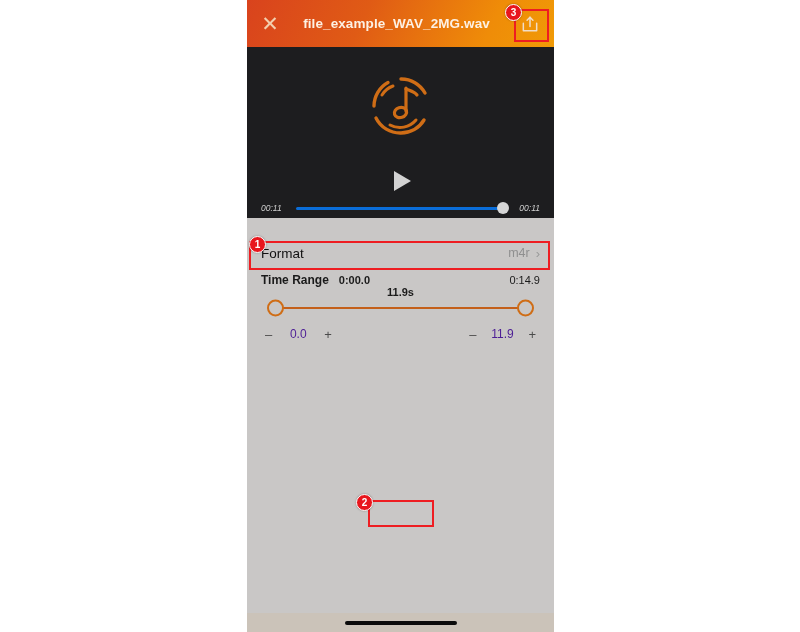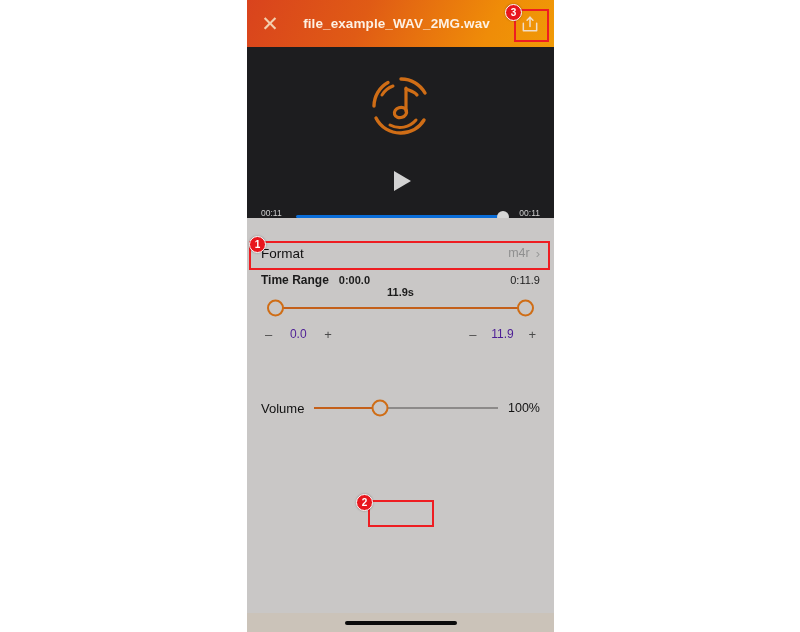--- a/index.html
+++ b/index.html
@@ -67,23 +67,24 @@
   .play-tri {
     width: 0; height: 0;
     border-left: 17px solid #d2d2d2;
     border-top: 10px solid transparent;
     border-bottom: 10px solid transparent;
     margin-left: 4px;
   }
   .scrub-row {
     position: absolute; left: 0; top: 151px;
     width: 307px; height: 20px;
-    display: flex; align-items: flex-end;
+    display: flex; align-items: center;
     padding: 0 14px;
     gap: 9px;
+    font-style: italic;
   }
   .scrub-time {
     color: #cfcfcf; font-size: 8.5px;
     width: 26px;
   }
   .scrub-time.right { text-align: right; }
   .scrub-track {
     position: relative; flex: 1; height: 3px;
     background: #0a6dd8; border-radius: 2px;
   }
@@ -291,21 +292,21 @@
         <div class="row-val">
           <span>m4r</span>
           <span class="chev">›</span>
         </div>
       </div>
 
       <div class="row-timerange">
         <span class="tr-label">Time Range</span>
         <span class="tr-start">0:00.0</span>
         <span class="tr-mid">11.9s</span>
-        <span class="tr-end">0:11.9</span>
+        <span class="tr-end">0:14.9</span>
       </div>
 
       <div class="range-slider">
         <div class="range-bar"></div>
         <div class="range-knob left"></div>
         <div class="range-knob right"></div>
       </div>
 
       <div class="steppers">
         <div class="stepper">
@@ -315,29 +316,20 @@
         </div>
         <div class="sp"></div>
         <div class="stepper">
           <span class="st-sign">–</span>
           <span class="st-num">11.9</span>
           <span class="st-sign">+</span>
         </div>
       </div>
 
 
-      <div class="row-volume">
-        <span class="vol-label">Volume</span>
-        <div class="vol-track">
-          <div class="vol-fill"></div>
-          <div class="vol-rest"></div>
-          <div class="vol-knob"></div>
-        </div>
-        <span class="vol-val">100%</span>
-      </div>
 
       <div class="modal">
         <div class="modal-bar">
           
           
           
         </div>
 
       </div>
 

